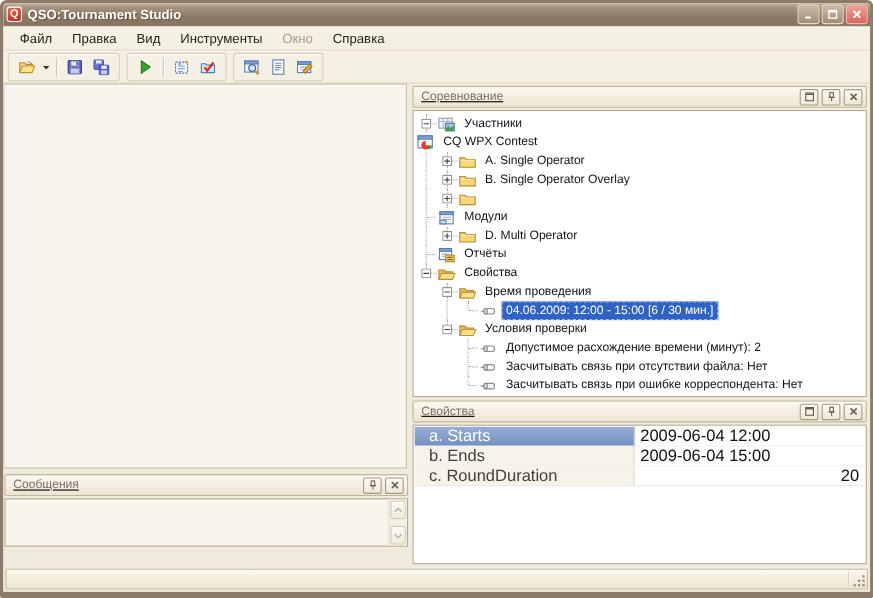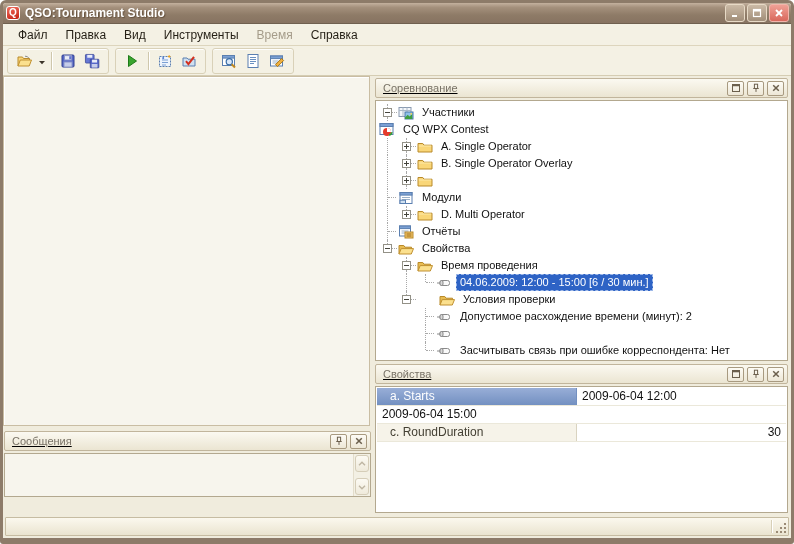--- a/index.html
+++ b/index.html
@@ -94,21 +94,21 @@
   .trow .nicon svg { width:16px; height:16px; display:block; }
   .tlabel { padding:1px 3px; line-height:13px; border:1px solid transparent; }
   .tlabel.sel { background:#2e63c5; color:#fff; border:1px dashed #9db8e8; }
   .dot-v { position:absolute; width:0; border-left:1px dotted #a9a9a9; }
   .dot-h { position:absolute; height:0; border-top:1px dotted #a9a9a9; top:8px; }
   .exp { position:absolute; width:9px; height:9px; top:4px; }
   .exp svg { display:block; }
 
   
   .grid { margin:1px; }
-  .prow { height:18px; display:flex; border-bottom:1px solid #ebe8da; font-size:12px; }
+  .prow { height:18px; display:flex; border-bottom:1px solid #ebe8da; font-size:15px; }
   .pname { width:200px; background:#f6f3e9; color:#444034; padding-left:13px; line-height:17px; border-right:1px solid #d9d3c0; }
   .prow.sel .pname { background:linear-gradient(180deg,#98aed7,#7390c1); color:#fff; border-right-color:#7390c1; }
   .pval { flex:1; background:#fff; color:#111; padding:0 5px; line-height:17px; }
   .pval.right { text-align:right; }
 
   
   .msg-body { position:absolute; inset:0; display:flex; }
   .msg-text { flex:1; }
   .vscroll { width:17px; border-left:1px solid #e3ddcb; background:#f3f0e4; display:flex; flex-direction:column; justify-content:space-between; }
   .sbtn {
@@ -160,21 +160,21 @@
           </span>
         </div>
       </div>
   </div>
 
   <div class="menubar" id="menubar">
       <div class="mi">Файл</div>
       <div class="mi">Правка</div>
       <div class="mi">Вид</div>
       <div class="mi">Инструменты</div>
-      <div class="mi dis">Время</div>
+      <div class="mi dis">Окно</div>
       <div class="mi">Справка</div>
     </div>
 
   <div class="toolbar" id="toolbar">
       <div class="tgroup">
         <div class="tbtn">
           <span>
             <svg viewBox="0 0 16 16" width="16" height="16" style="display: block;">
               <path d="M9 3.2 a4 4 0 0 1 4 2.2" fill="none" stroke="#8a8a8a"></path>
               <path d="M2 13 V4 h4.5 l1 1.5 H13.5 V7" fill="#f9d678" stroke="#b98a2a"></path>
@@ -466,21 +466,21 @@
               <span class="dot-v" style="left: 30px; top: 0px; height: 17px;"></span>
               <span class="dot-v" style="left: 49px; top: 0px; height: 8px;"></span>
               <span class="dot-h" style="left: 50px; width: 8px;"></span>
               <span class="nicon"><span><svg viewBox="0 0 16 16" width="16" height="16" style="display: block;">
                     <path d="M1 8 h3" stroke="#8a8a8a"></path>
                     <rect x="4" y="5.5" width="9.5" height="5" rx="2" fill="#fafafa" stroke="#8a8a8a"></rect>
                     <rect x="4" y="5.5" width="3" height="5" rx="1.5" fill="#d8d8d8" stroke="#8a8a8a"></rect>
                   </svg></span></span>
               <span class="tlabel sel">04.06.2009: 12:00 - 15:00 [6 / 30 мин.]</span>
             </div>
-            <div class="trow" style="padding-left: 63px;">
+            <div class="trow" style="padding-left: 41px;">
               <span class="dot-v" style="left: 30px; top: 0px; height: 4px;"></span>
               <span class="dot-h" style="left: 35px; width: 5px;"></span>
               <span class="exp" style="left: 26px;">
                 <svg width="9" height="9" viewBox="0 0 9 9">
                   <rect x="0.5" y="0.5" width="8" height="8" fill="#fff" stroke="#939187"></rect>
                   <line x1="2" y1="4.5" x2="7" y2="4.5" stroke="#45453d"></line>
                 </svg>
               </span>
               <span class="nicon"><span><svg viewBox="0 0 16 16" width="16" height="16" style="display: block;">
                     <path d="M1 13 V4.5 h4.8 l1.2 1.7 H13.5 V8" fill="#e8bc52" stroke="#b98a2a"></path>
@@ -499,20 +499,21 @@
               <span class="tlabel">Допустимое расхождение времени (минут): 2</span>
             </div>
             <div class="trow" style="padding-left: 60px;">
               <span class="dot-v" style="left: 49px; top: 0px; height: 17px;"></span>
               <span class="dot-h" style="left: 50px; width: 8px;"></span>
               <span class="nicon"><span><svg viewBox="0 0 16 16" width="16" height="16" style="display: block;">
                     <path d="M1 8 h3" stroke="#8a8a8a"></path>
                     <rect x="4" y="5.5" width="9.5" height="5" rx="2" fill="#fafafa" stroke="#8a8a8a"></rect>
                     <rect x="4" y="5.5" width="3" height="5" rx="1.5" fill="#d8d8d8" stroke="#8a8a8a"></rect>
                   </svg></span></span>
+              <span class="tlabel">Засчитывать связь при отсутствии файла: Нет</span>
             </div>
             <div class="trow" style="padding-left: 60px;">
               <span class="dot-v" style="left: 49px; top: 0px; height: 8px;"></span>
               <span class="dot-h" style="left: 50px; width: 8px;"></span>
               <span class="nicon"><span><svg viewBox="0 0 16 16" width="16" height="16" style="display: block;">
                     <path d="M1 8 h3" stroke="#8a8a8a"></path>
                     <rect x="4" y="5.5" width="9.5" height="5" rx="2" fill="#fafafa" stroke="#8a8a8a"></rect>
                     <rect x="4" y="5.5" width="3" height="5" rx="1.5" fill="#d8d8d8" stroke="#8a8a8a"></rect>
                   </svg></span></span>
               <span class="tlabel">Засчитывать связь при ошибке корреспондента: Нет</span>
@@ -550,25 +551,26 @@
             </div>
           </span>
       </div>
       <div class="panel-content">
         <div class="grid" id="propgrid">
             <div class="prow sel">
               <span class="pname">a. Starts</span>
               <span class="pval">2009-06-04 12:00</span>
             </div>
             <div class="prow">
+              <span class="pname">b. Ends</span>
               <span class="pval">2009-06-04 15:00</span>
             </div>
             <div class="prow">
               <span class="pname">c. RoundDuration</span>
-              <span class="pval right">30</span>
+              <span class="pval right">20</span>
             </div>
           </div>
       </div>
     </div>
 
     <div class="panel" id="messages-panel">
       <div class="panel-header">
         <span class="panel-title">Сообщения</span>
         <span class="panel-btns" style="display: flex;">
             <div class="pbtn">

